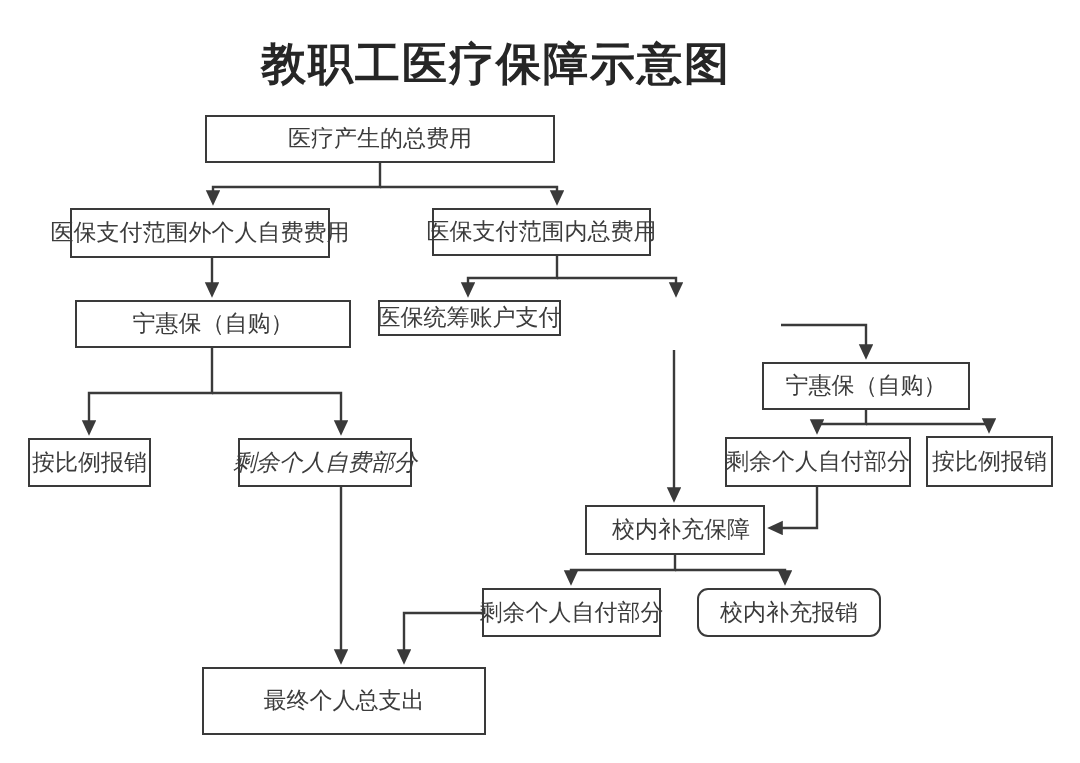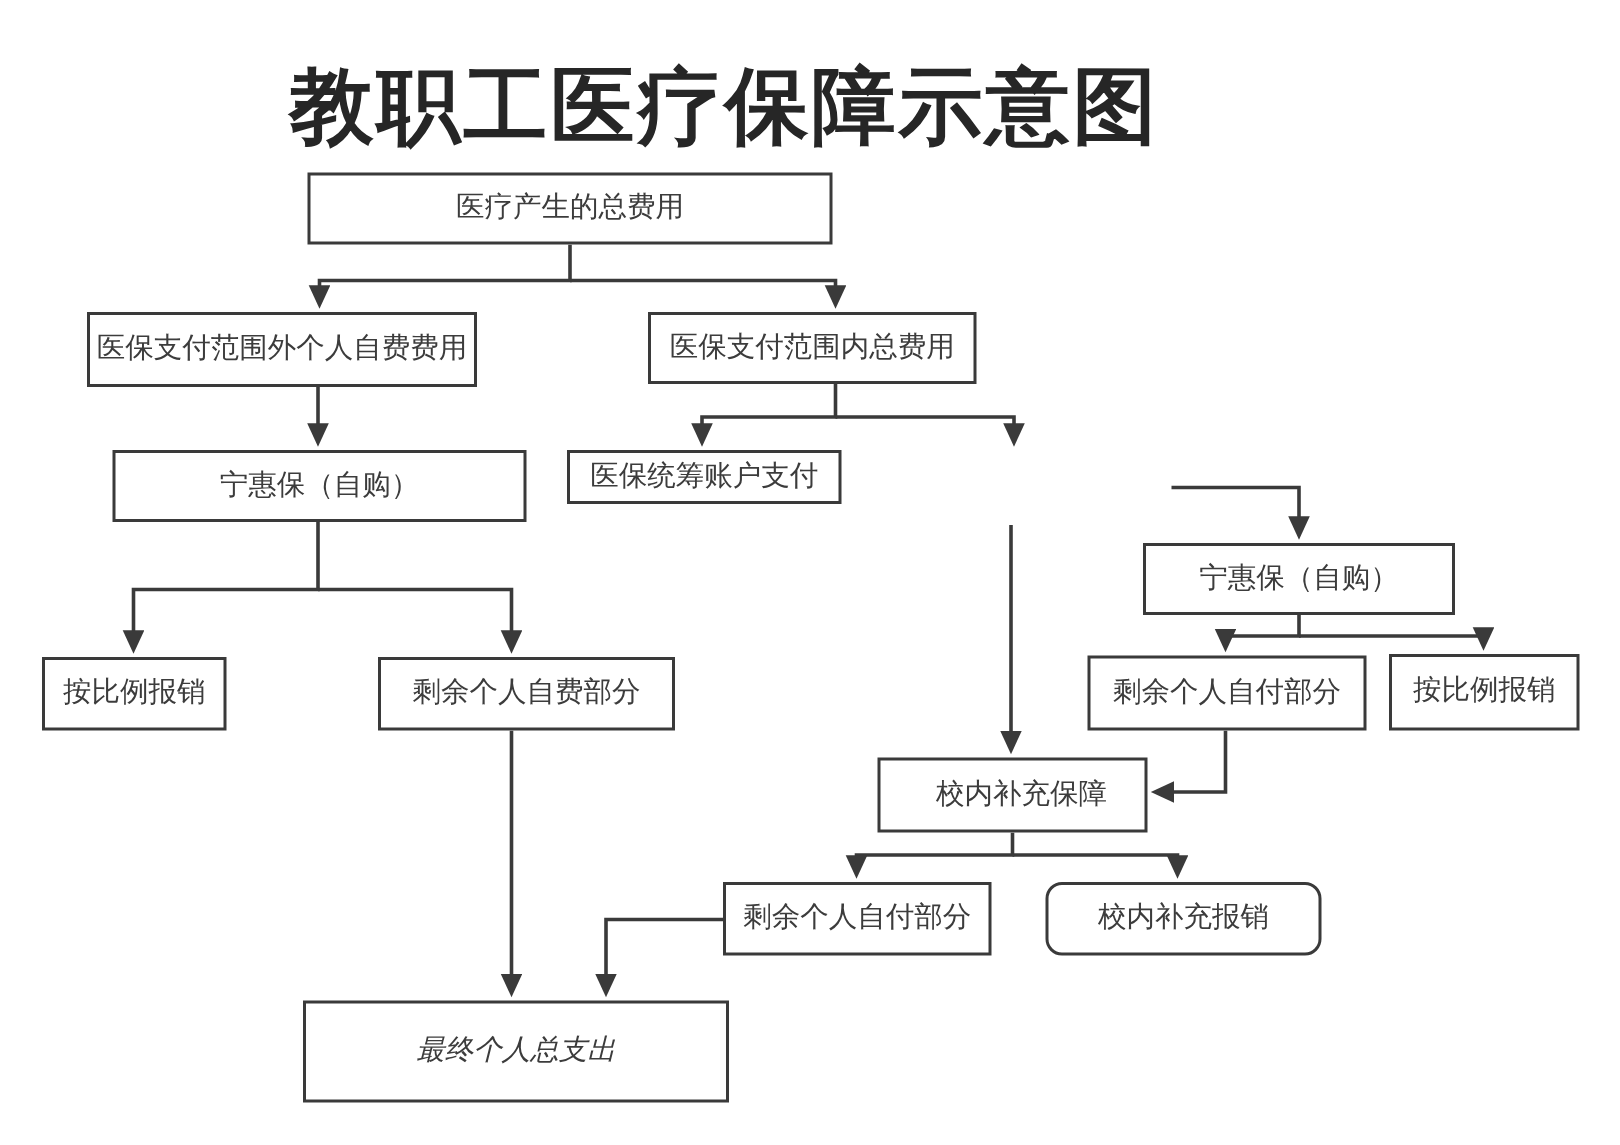--- a/index.html
+++ b/index.html
@@ -10,44 +10,44 @@
   }
   .canvas {
     position: relative;
     width: 1080px;
     height: 763px;
     background: #ffffff;
     overflow: hidden;
   }
   .diagram-title {
     position: absolute;
-    left: 3px;
+    left: 16px;
     top: 34px;
     width: 960px;
     text-align: center;
-    font-size: 56px;
+    font-size: 45px;
     font-weight: 900;
     color: #262626;
     letter-spacing: 2px;
     margin: 0;
   }
   svg.connectors {
     position: absolute;
     left: 0;
     top: 0;
     width: 1080px;
     height: 763px;
   }
   .node {
     position: absolute;
     box-sizing: border-box;
     background: #ffffff;
     border: 2px solid #3a3a3a;
     color: #3c3c3c;
-    font-size: 19px;
+    font-size: 23px;
     display: flex;
     align-items: center;
     justify-content: center;
     text-align: center;
     line-height: 1.2;
     white-space: nowrap;
   }
 </style>
 </head>
 <body>
@@ -93,40 +93,40 @@
       <polyline points="675,570 785,570 785,581" marker-end="url(#arrow)"></polyline>
 
       <polyline points="341,487 341,660" marker-end="url(#arrow)"></polyline>
 
       <polyline points="482,613 404,613 404,660" marker-end="url(#arrow)"></polyline>
     </g>
   </svg>
 
   <div class="node" style="left:205px; top:115px; width:350px; height:48px;">医疗产生的总费用</div>
 
-  <div class="node" style="left:58px; top:208px; width:260px; height:50px;">医保支付范围外个人自费费用</div>
+  <div class="node" style="left:70px; top:208px; width:260px; height:50px;">医保支付范围外个人自费费用</div>
 
   <div class="node" style="left:432px; top:208px; width:219px; height:48px;">医保支付范围内总费用</div>
 
   <div class="node" style="left:75px; top:300px; width:276px; height:48px;">宁惠保（自购）</div>
 
   <div class="node" style="left:378px; top:300px; width:183px; height:36px;">医保统筹账户支付</div>
 
 
   <div class="node" style="left:762px; top:362px; width:208px; height:48px;">宁惠保（自购）</div>
 
   <div class="node" style="left:28px; top:438px; width:123px; height:49px;">按比例报销</div>
 
-  <div class="node" style="left:252px; top:438px; width:198px; height:49px;">剩余个人自费部分</div>
+  <div class="node" style="left:238px; top:438px; width:174px; height:49px;font-style:italic;">剩余个人自费部分</div>
 
   <div class="node" style="left:725px; top:437px; width:186px; height:50px;">剩余个人自付部分</div>
 
   <div class="node" style="left:926px; top:436px; width:127px; height:51px;">按比例报销</div>
 
   <div class="node" style="left:585px; top:505px; width:180px; height:50px;padding-left:12px;">校内补充保障</div>
 
   <div class="node" style="left:482px; top:588px; width:179px; height:49px;">剩余个人自付部分</div>
 
   <div class="node" style="left:697px; top:588px; width:184px; height:49px;border-radius:11px;">校内补充报销</div>
 
-  <div class="node" style="left:202px; top:667px; width:284px; height:68px;font-style:italic;">最终个人总支出</div>
+  <div class="node" style="left:202px; top:667px; width:284px; height:68px;">最终个人总支出</div>
 
 </div>
 
 </body></html>

